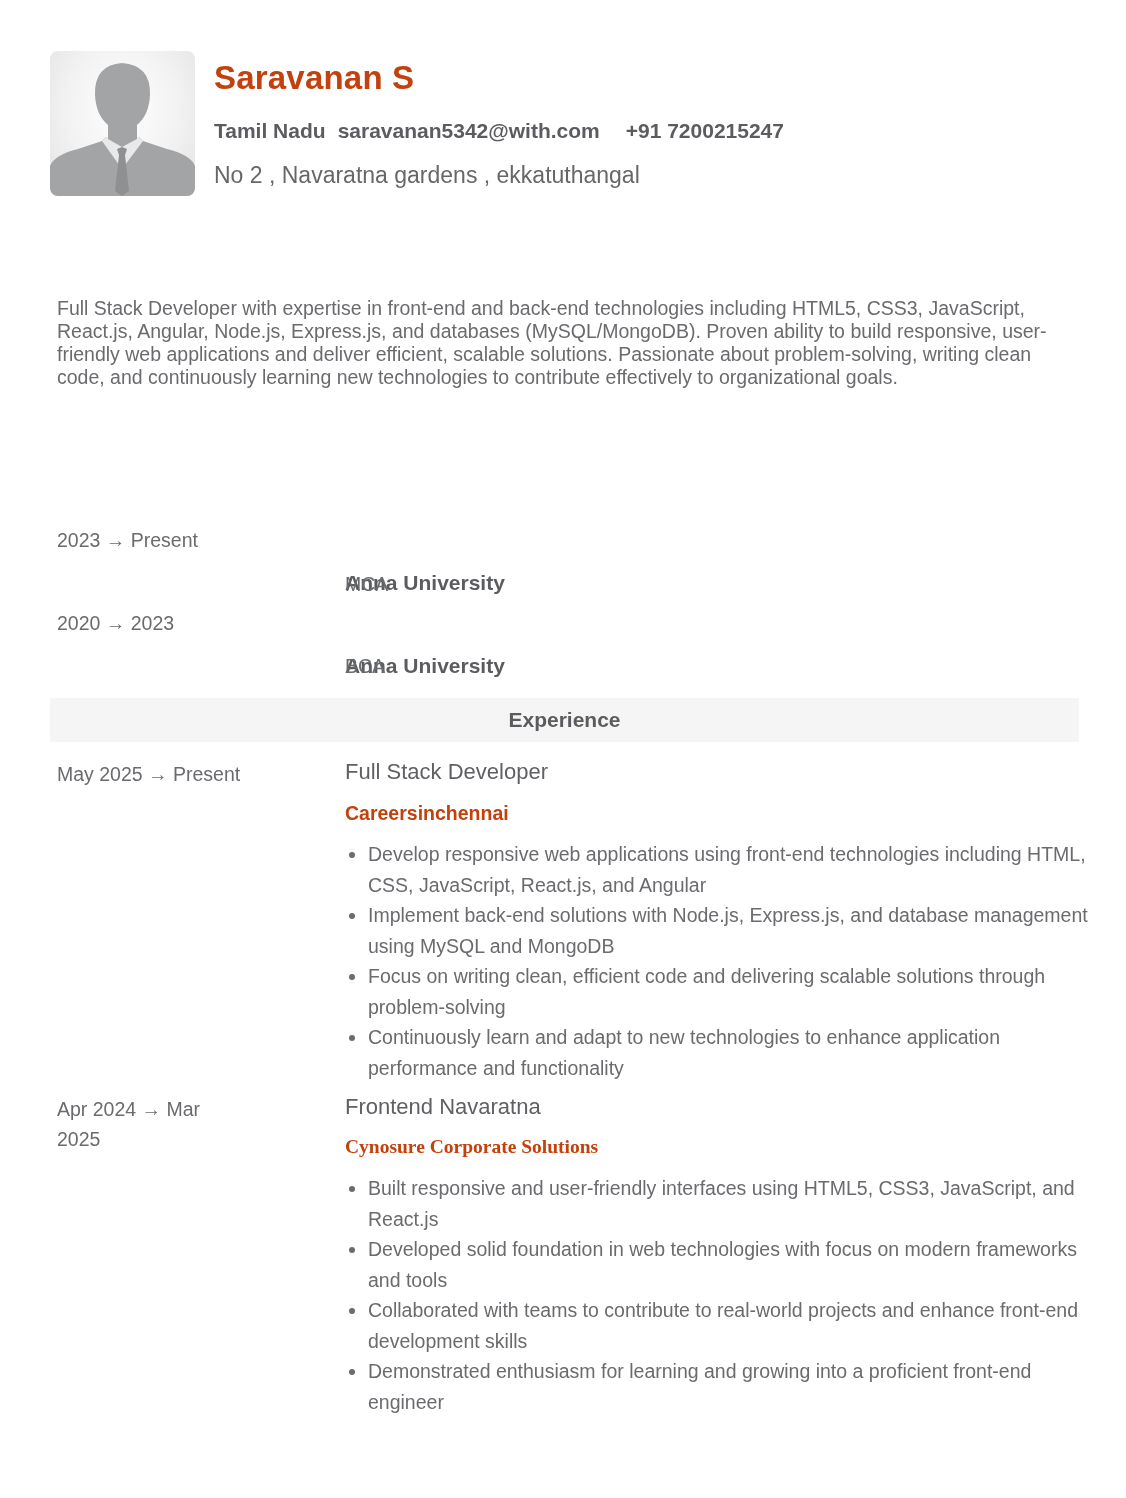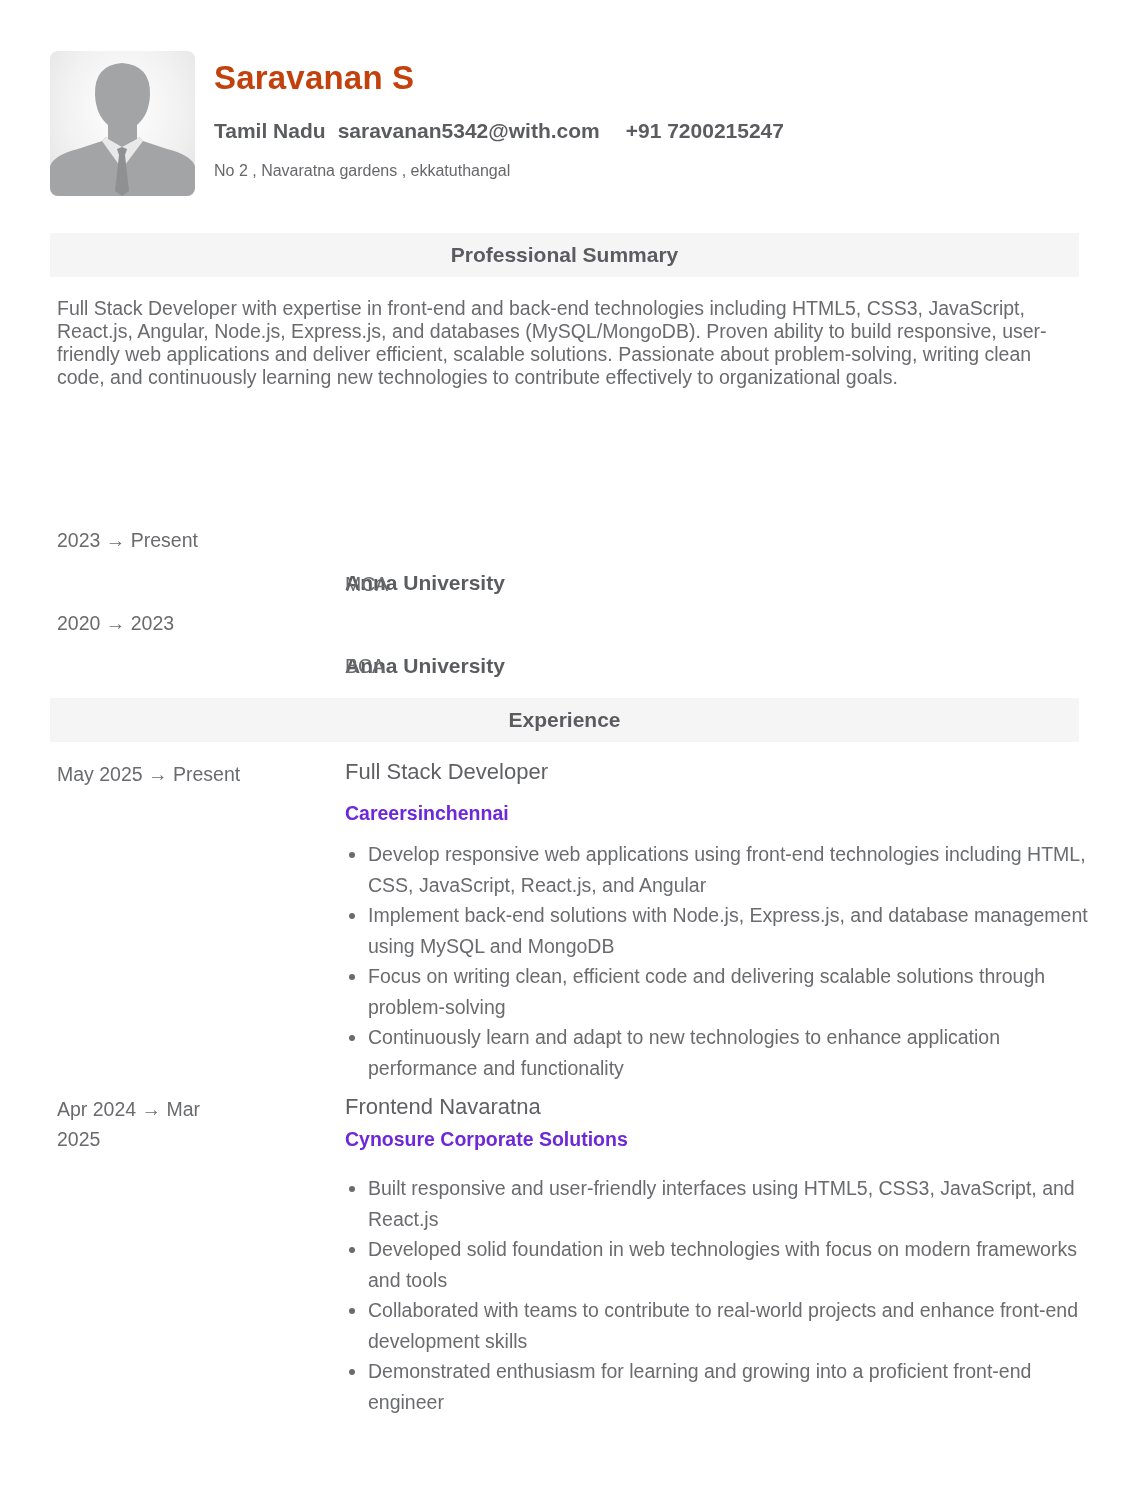--- a/index.html
+++ b/index.html
@@ -19,40 +19,40 @@
     position: absolute; left: 164px; top: 8px; margin: 0;
     font-size: 33px; font-weight: bold; color: #c2410c; letter-spacing: 0.2px;
   }
   .contact-line {
     position: absolute; left: 164px; top: 68px; font-size: 21px; font-weight: bold; color: #5b5c5f;
     white-space: nowrap;
   }
   .contact-line span { margin-right: 12px; }
   .contact-line .phone { margin-left: 14px; }
   .address {
-    position: absolute; left: 164px; top: 111px; font-size: 16px; color: #66676a; white-space: nowrap;
+    position: absolute; left: 164px; top: 111px; font-size: 23px; color: #66676a; white-space: nowrap;
   }
   .section-head {
     background: #f5f5f5; height: 44px; line-height: 44px; text-align: center;
     font-size: 21px; font-weight: bold; color: #5b5c5f;
   }
   .summary-head { position: absolute; left: 0; top: 182px; width: 1029px; }
   .summary {
     position: absolute; left: 7px; top: 246px; width: 1010px;
     font-size: 19.5px; line-height: 23px; color: #6a6b6e; margin: 0;
   }
   .edu-head { position: absolute; left: 0; top: 415px; width: 1029px; }
   .row { position: absolute; left: 0; width: 1029px; }
   .date { position: absolute; left: 7px; font-size: 19.5px; color: #6a6b6e; line-height: 30px; width: 200px; }
   .inst { position: absolute; left: 295px; font-size: 21px; font-weight: bold; color: #5b5c5f; margin-top: 43px; }
   .degree { position: absolute; left: 295px; font-size: 19.5px; color: #6a6b6e; }
   .exp-head { position: absolute; left: 0; top: 647px; width: 1029px; }
   .job { position: absolute; left: 0; width: 1029px; }
   .job .title { position: absolute; left: 295px; top: 0; font-size: 22px; color: #5f6063; }
-  .job .company { position: absolute; left: 295px; top: 43px; font-size: 19.5px; font-weight: bold; color: #6d28d9; }
+  .job .company { position: absolute; left: 295px; top: 43px; font-size: 19.5px; font-weight: bold; color: #c2410c; }
   .job ul {
     position: absolute; left: 295px; top: 80px; width: 730px; margin: 0; padding: 0 0 0 23px;
     font-size: 19.5px; line-height: 30.5px; color: #6a6b6e;
   }
   .job li { margin: 0; padding: 0; }
 </style>
 </head>
 <body>
 
 <div class="page">
@@ -66,21 +66,20 @@
         <path d="M58 88 L58 74 Q46 64 45 44 Q44 14 72 12 Q101 14 100 44 Q99 64 87 74 L87 88 L72 96 Z" fill="#a3a4a6"></path>
       </svg>
     </div>
     <h1 class="name">Saravanan S</h1>
     <div class="contact-line">
       <span>Tamil Nadu</span><span>saravanan5342@with.com</span><span class="phone">+91 7200215247</span>
     </div>
     <div class="address">No 2 , Navaratna gardens , ekkatuthangal</div>
   </div>
 
-  <div class="section-head summary-head">Professional Summary</div>
   <p class="summary">Full Stack Developer with expertise in front-end and back-end technologies including HTML5, CSS3, JavaScript, React.js, Angular, Node.js, Express.js, and databases (MySQL/MongoDB). Proven ability to build responsive, user-friendly web applications and deliver efficient, scalable solutions. Passionate about problem-solving, writing clean code, and continuously learning new technologies to contribute effectively to organizational goals.</p>
 
 
   <div class="row" style="top:474px;">
     <div class="date" style="top:0;">2023 → Present</div>
     <div class="inst" style="top:3px;">Anna University</div>
     <div class="degree" style="top:48px;">MCA</div>
   </div>
   <div class="row" style="top:557px;">
     <div class="date" style="top:0;">2020 → 2023</div>
@@ -98,21 +97,21 @@
       <li>Develop responsive web applications using front-end technologies including HTML, CSS, JavaScript, React.js, and Angular</li>
       <li>Implement back-end solutions with Node.js, Express.js, and database management using MySQL and MongoDB</li>
       <li>Focus on writing clean, efficient code and delivering scalable solutions through problem-solving</li>
       <li>Continuously learn and adapt to new technologies to enhance application performance and functionality</li>
     </ul>
   </div>
 
   <div class="job" style="top:1043px;">
     <div class="date" style="top:0; width:170px;">Apr 2024 → Mar 2025</div>
     <div class="title">Frontend Navaratna</div>
-    <div class="company" style="top:34px;">Cynosure Corporate Solutions</div>
+    <div class="company" style="top:42px;font-family:Liberation Serif, serif;">Cynosure Corporate Solutions</div>
     <ul style="top:79px;">
       <li>Built responsive and user-friendly interfaces using HTML5, CSS3, JavaScript, and React.js</li>
       <li>Developed solid foundation in web technologies with focus on modern frameworks and tools</li>
       <li>Collaborated with teams to contribute to real-world projects and enhance front-end development skills</li>
       <li>Demonstrated enthusiasm for learning and growing into a proficient front-end engineer</li>
     </ul>
   </div>
 
 </div>
 

